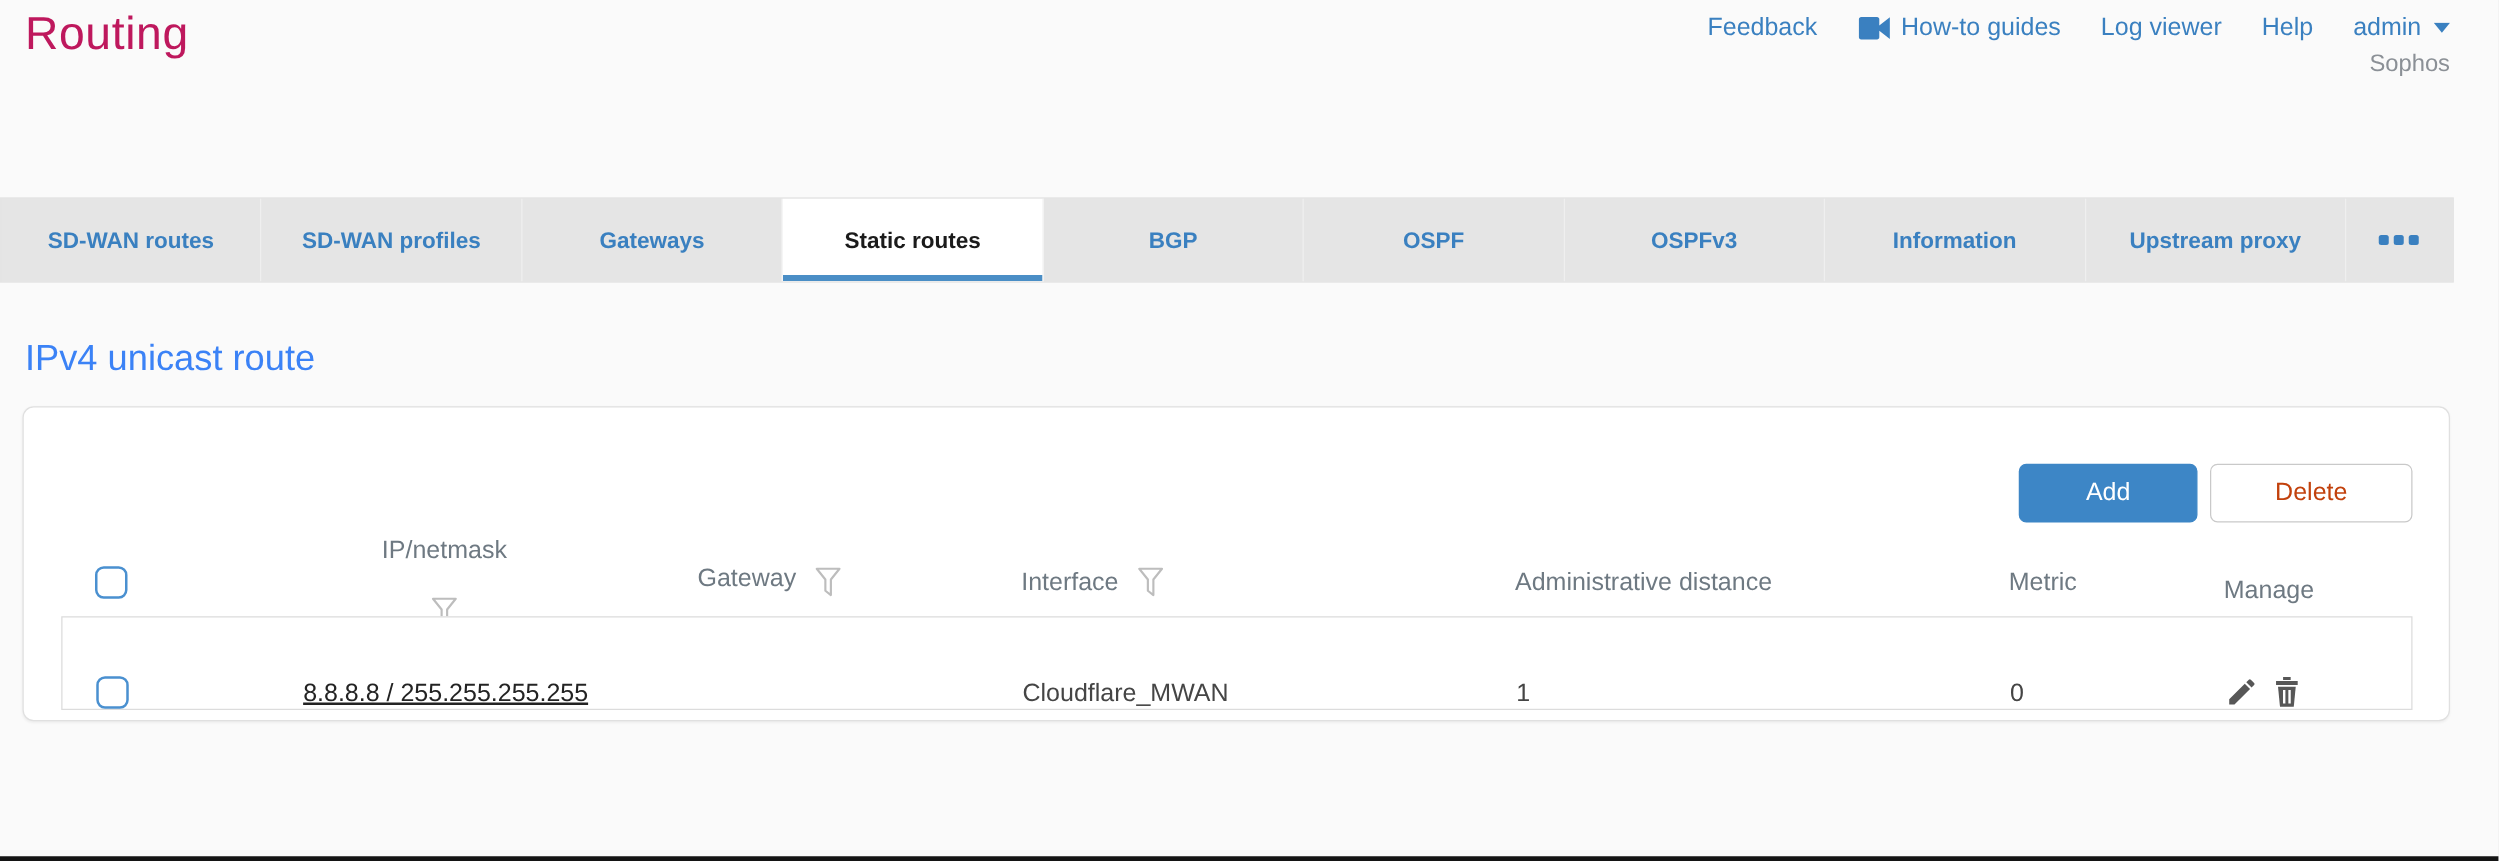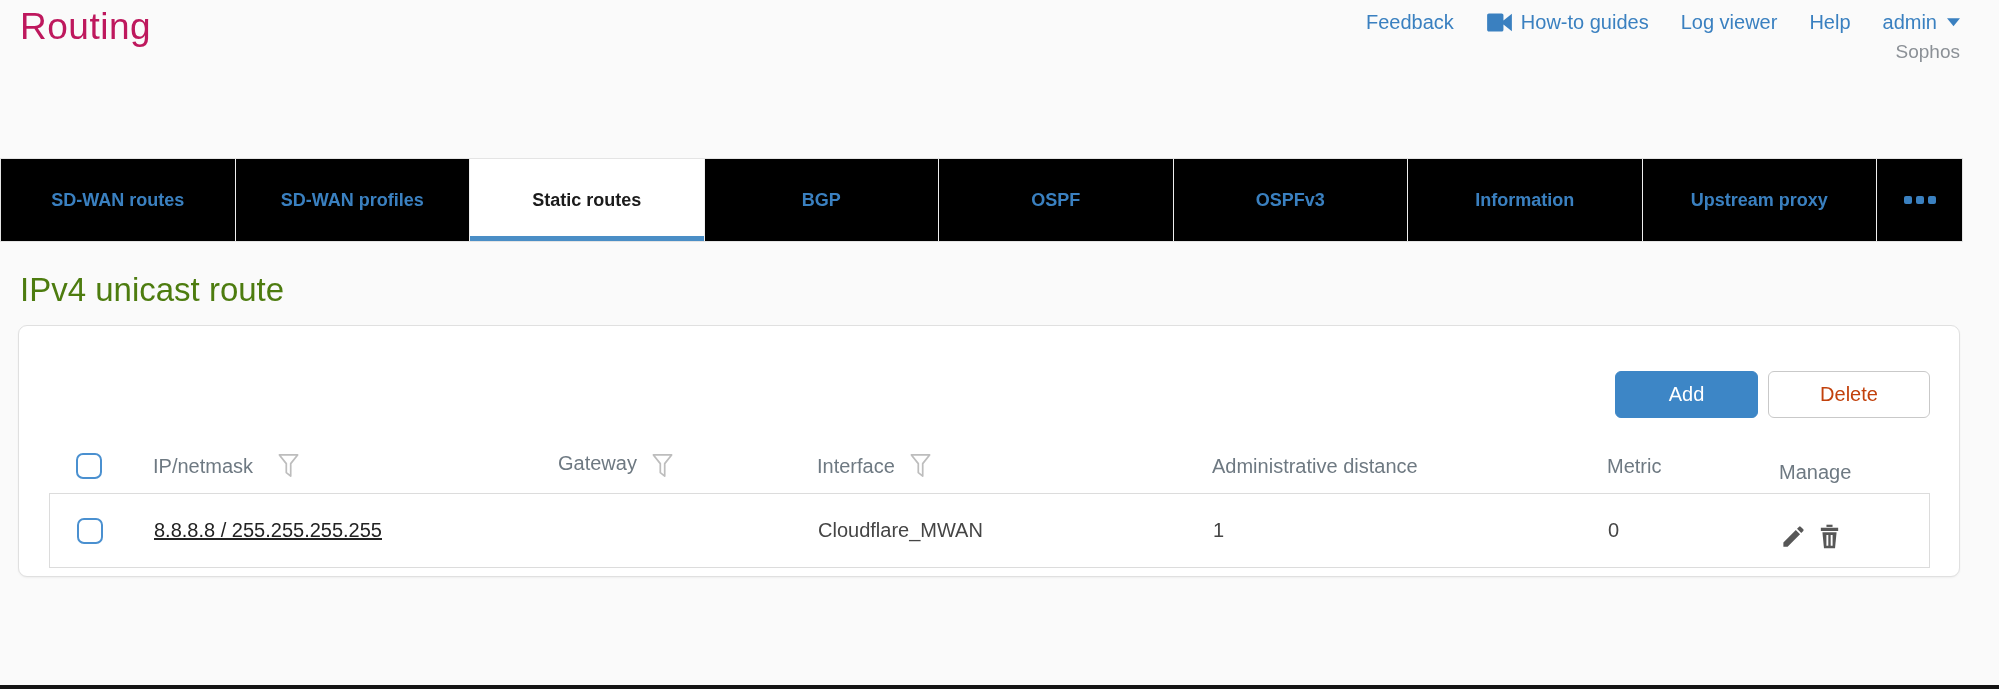--- a/index.html
+++ b/index.html
@@ -23,44 +23,44 @@
     font-size:20px; color:#3a80c0; cursor:pointer; display:flex;
     align-items:center; gap:8px; white-space:nowrap;
   }
   .brand-label { margin-top:7px; font-size:19px; color:#8b9096; }
   .videocam-svg { width:27px; height:21px; display:block; }
   .caret-svg { width:13px; height:9px; display:block; margin-left:2px; }
 
   
   .tabbar {
     position:absolute; top:158px; left:0;
-    width:1963px; height:84px;
+    width:1963px; height:68px;
     display:flex;
-    background:#000000;
+    background:#e5e5e5;
     border:1px solid #e4e4e4;
   }
   .tab {
     flex:1; display:flex; align-items:center; justify-content:center;
     font-size:18px; font-weight:700; color:#3a80c0;
     border-right:1px solid #efefef; cursor:pointer; white-space:nowrap;
   }
   .tab.active {
     background:#ffffff; color:#1b1b1b;
     box-shadow: inset 0 -5px 0 #4a8ec6;
   }
   .tab-more {
     flex:none; width:85px; display:flex; align-items:center;
     justify-content:center; gap:4px; cursor:pointer;
   }
   .dot { width:8px; height:8px; border-radius:2px; background:#3a80c0; }
 
   
   .section-heading {
     position:absolute; top:271px; left:20px;
-    font-size:33px; font-weight:400; color:#4d7c0f;
+    font-size:29px; font-weight:400; color:#3b82f6;
   }
 
   
   .panel {
     position:absolute; top:325px; left:18px;
     width:1942px; height:252px;
     background:#ffffff;
     border:1px solid #e0e0e0; border-radius:9px;
     box-shadow:0 1px 2px rgba(0,0,0,0.05);
   }
@@ -74,26 +74,26 @@
   .btn-delete { width:162px; background:#ffffff; color:#c2410c; border:1px solid #c9c9c9; }
 
   
   .thead {
     position:absolute; top:115px; left:30px; right:29px; height:50px;
     display:flex; align-items:center; padding-left:27px;
     font-size:20px; color:#6e7982;
   }
   .trow {
     position:absolute; top:167px; left:30px; right:29px; height:75px;
-    display:flex; align-items:center; padding-left:27px;
+    display:flex; align-items:flex-end; padding-left:27px;
     background:#ffffff; border:1px solid #dcdcdc;
     font-size:20px; color:#454545;
   }
   .col-check   { width:77px;  display:flex; align-items:center; }
-  .col-ip      { width:405px; display:flex; align-items:center; gap:24px; }
+  .col-ip      { width:405px; display:flex; align-items:center; gap:24px;flex-direction:column; }
   .col-gw      { width:259px; display:flex; align-items:flex-start; gap:14px; }
   .col-if     { width:395px; display:flex; align-items:center; gap:14px; }
   .col-ad      { width:395px; }
   .col-metric  { width:172px; }
   .col-manage  { flex:1; display:flex; align-items:center; gap:9px;margin-top:12px; }
 
   .checkbox {
     width:26px; height:26px; background:#fff;
     border:2.5px solid #4a90d0; border-radius:7px; cursor:pointer;
   }
@@ -140,20 +140,21 @@
             </svg>
         </span>
       </span>
     </div>
     <div class="brand-label">Sophos</div>
   </div>
 
   <div class="tabbar">
     <div class="tab">SD-WAN routes</div>
     <div class="tab">SD-WAN profiles</div>
+    <div class="tab">Gateways</div>
     <div class="tab active">Static routes</div>
     <div class="tab">BGP</div>
     <div class="tab">OSPF</div>
     <div class="tab">OSPFv3</div>
     <div class="tab">Information</div>
     <div class="tab">Upstream proxy</div>
     <div class="tab-more">
       <span class="dot"></span>
       <span class="dot"></span>
       <span class="dot"></span>

